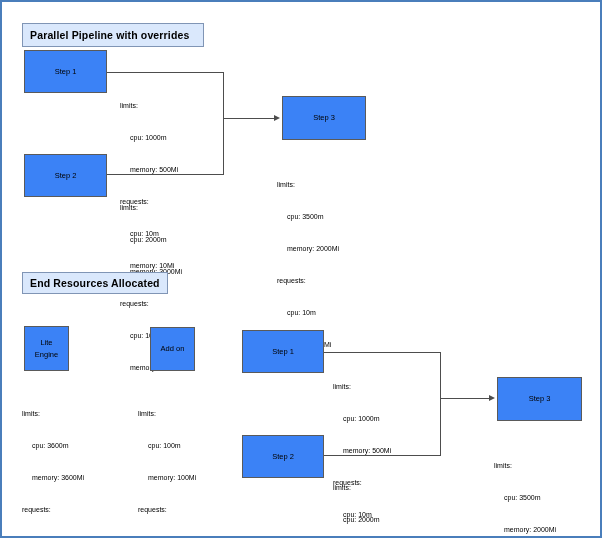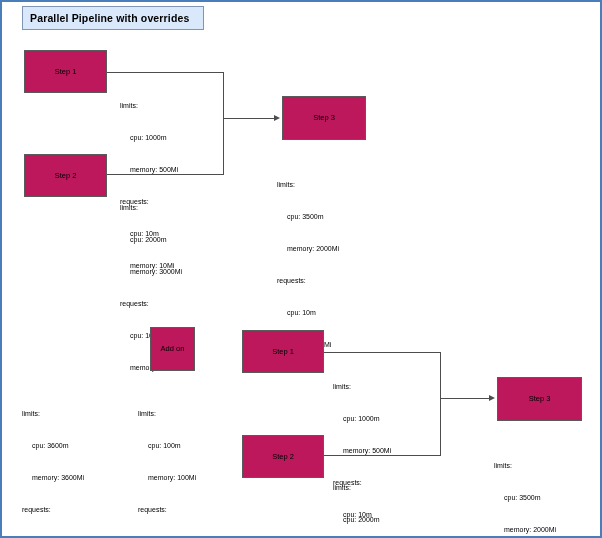--- a/index.html
+++ b/index.html
@@ -25,21 +25,21 @@
     display: flex;
     align-items: center;
     padding-left: 7px;
     font-size: 10.5px;
     font-weight: bold;
     color: #000000;
     letter-spacing: 0.15px;
   }
   .node {
     position: absolute;
-    background: #be185d;
+    background: #3b82f6;
     border: 1px solid #5a5a5a;
     box-sizing: border-box;
     display: flex;
     flex-direction: column;
     align-items: center;
     justify-content: center;
     font-size: 7.5px;
     color: #000000;
     line-height: 1.5;
     text-align: center;
@@ -65,21 +65,21 @@
     border-top: 3.5px solid transparent;
     border-bottom: 3.5px solid transparent;
     border-left: 6px solid #4d4d4d;
   }
 </style>
 </head>
 <body>
 
 <div id="canvas">
 
-  <div class="banner" style="left:20px; top:4px; width:182px; height:24px;">
+  <div class="banner" style="left:20px; top:21px; width:182px; height:24px;">
     <span>Parallel Pipeline with  overrides</span>
   </div>
 
   <div class="node" style="left:22px; top:48px; width:83px; height:43px;">
     <span>Step 1</span>
   </div>
 
   <div class="node" style="left:22px; top:152px; width:83px; height:43px;">
     <span>Step 2</span>
   </div>
@@ -114,21 +114,28 @@
 
   <div class="resblock" style="left:275px; top:157px;">
     <div>limits:</div>
     <div class="ind">cpu: 3500m</div>
     <div class="ind">memory: 2000Mi</div>
     <div>requests:</div>
     <div class="ind">cpu: 10m</div>
     <div class="ind">memory: 10Mi</div>
   </div>
 
-
+  <div class="banner" style="left:20px; top:270px; width:146px; height:22px;">
+    <span>End Resources Allocated</span>
+  </div>
+
+  <div class="node" style="left:22px; top:324px; width:45px; height:45px;">
+    <span>Lite</span>
+    <span>Engine</span>
+  </div>
 
   <div class="resblock" style="left:20px; top:386px;">
     <div>limits:</div>
     <div class="ind">cpu: 3600m</div>
     <div class="ind">memory: 3600Mi</div>
     <div>requests:</div>
     <div class="ind">cpu: 3600m</div>
     
   </div>
 

